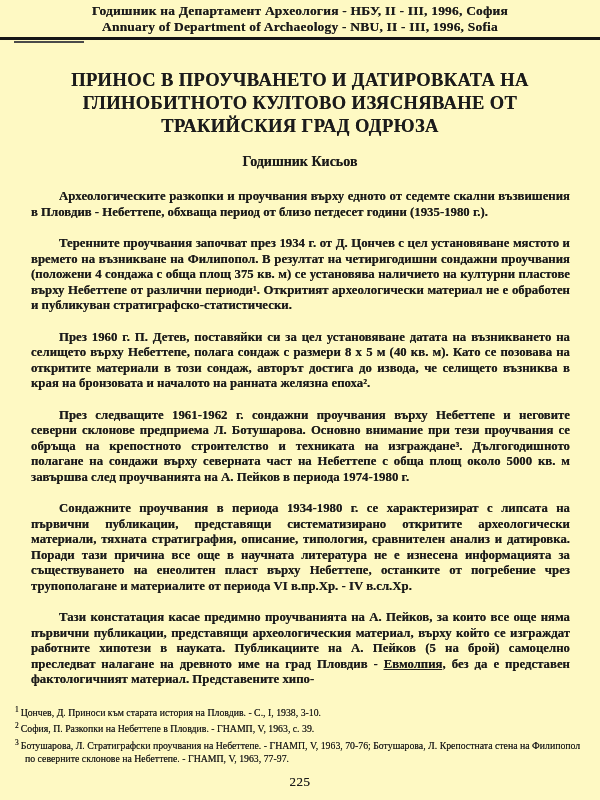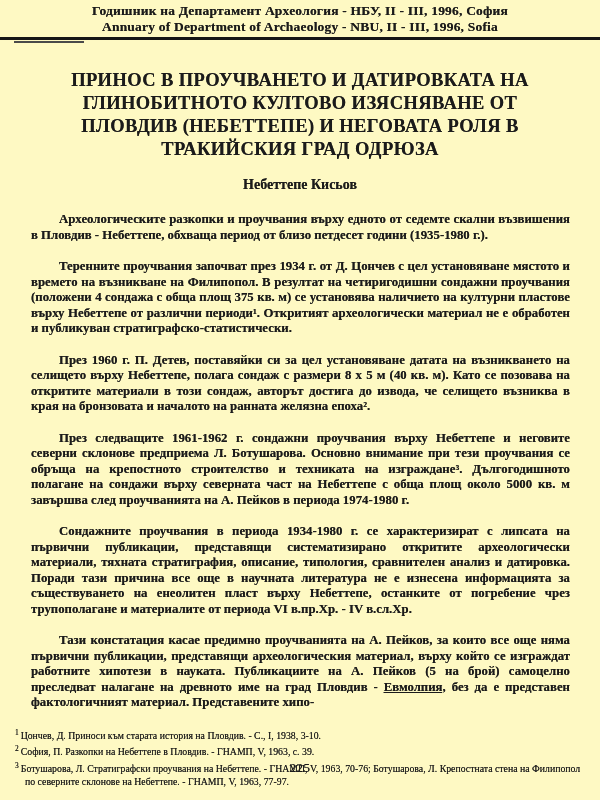--- a/index.html
+++ b/index.html
@@ -71,21 +71,21 @@
     text-indent: -10px;
     margin-bottom: 1px;
   }
   .fn sup {
     font-size: 7.5px;
     margin-right: 2px;
   }
   .fn b { font-weight: normal; }
   .page-number {
     position: absolute;
-    bottom: 24px;
+    bottom: 10px;
     left: 0;
     width: 100%;
     text-align: center;
     font-size: 13px;
     letter-spacing: 0.5px;
   }
 </style>
 </head>
 <body>
 
@@ -95,25 +95,24 @@
     <div>Годишник на Департамент Археология - НБУ, II - III, 1996, София</div>
     <div>Annuary of Department of Archaeology - NBU, II - III, 1996, Sofia</div>
   </header>
 
   <div class="header-rule"></div>
   <div class="header-rule-shadow"></div>
 
   <h1 class="article-title">
     <span class="tl">ПРИНОС В ПРОУЧВАНЕТО И ДАТИРОВКАТА НА</span>
     <span class="tl">ГЛИНОБИТНОТО КУЛТОВО ИЗЯСНЯВАНЕ ОТ</span>
-    <span class="tl">ПЛОВДИВ (НЕБЕТТЕПЕ) И НЕГОВАТА РОЛЯ В</span>
     <span class="tl">ТРАКИЙСКИЯ ГРАД ОДРЮЗА</span>
   </h1>
 
-  <div class="author">Небеттепе Кисьов</div>
+  <div class="author">Годишник Кисьов</div>
 
   <main class="body-text">
     <p>Археологическите разкопки и проучвания върху едното от седемте скални възвишения в Пловдив - Небеттепе, обхваща период от близо петдесет години (1935-1980 г.).</p>
     <p>Теренните проучвания започват през 1934 г. от Д. Цончев с цел установяване мястото и времето на възникване на Филипопол. В резултат на четиригодишни сондажни проучвания (положени 4 сондажа с обща площ 375 кв. м) се установява наличието на културни пластове върху Небеттепе от различни периоди¹. Откритият археологически материал не е обработен и публикуван стратиграфско-статистически.</p>
     <p>През 1960 г. П. Детев, поставяйки си за цел установяване датата на възникването на селището върху Небеттепе, полага сондаж с размери 8 х 5 м (40 кв. м). Като се позовава на откритите материали в този сондаж, авторът достига до извода, че селището възниква в края на бронзовата и началото на ранната желязна епоха².</p>
     <p>През следващите 1961-1962 г. сондажни проучвания върху Небеттепе и неговите северни склонове предприема Л. Ботушарова. Основно внимание при тези проучвания се обръща на крепостното строителство и техниката на изграждане³. Дългогодишното полагане на сондажи върху северната част на Небеттепе с обща площ около 5000 кв. м завършва след проучванията на А. Пейков в периода 1974-1980 г.</p>
     <p>Сондажните проучвания в периода 1934-1980 г. се характеризират с липсата на първични публикации, представящи систематизирано откритите археологически материали, тяхната стратиграфия, описание, типология, сравнителен анализ и датировка. Поради тази причина все още в научната литература не е изнесена информацията за съществуването на енеолитен пласт върху Небеттепе, останките от погребение чрез трупополагане и материалите от периода VI в.пр.Хр. - IV в.сл.Хр.</p>
     <p><span>Тази констатация касае предимно проучванията на А. Пейков, за които все още няма първични публикации, представящи археологическия материал, върху който се изграждат работните хипотези в науката. Публикациите на А. Пейков (5 на брой) самоцелно преследват налагане на древното име на град Пловдив - </span><span class="u-term">Евмолпия,</span><span> без да е представен фактологичният материал. Представените хипо-</span></p>
   </main>
 

